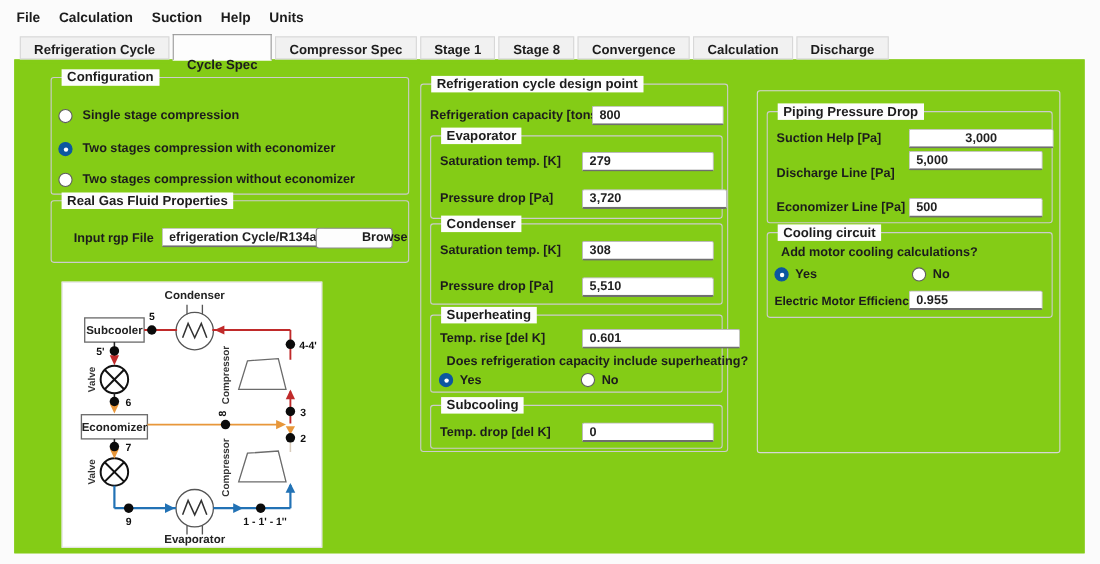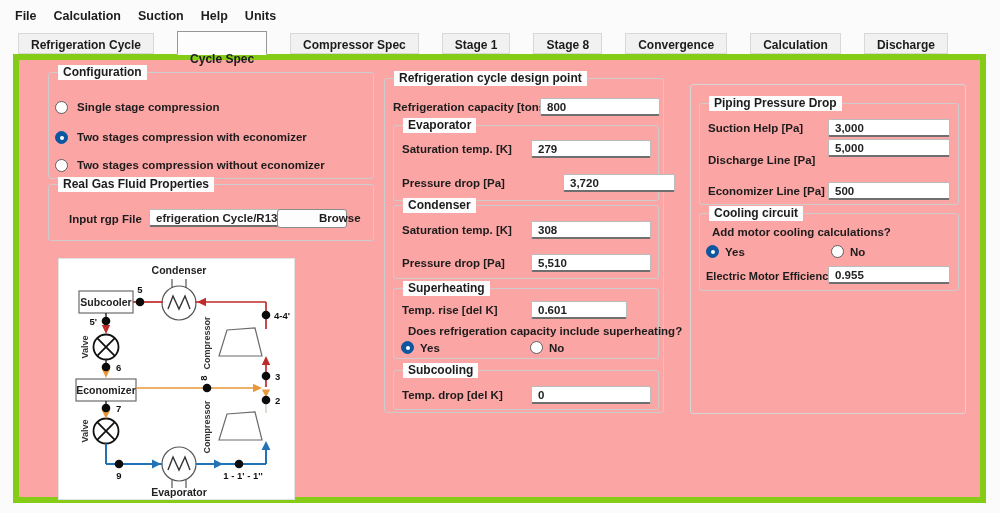--- a/index.html
+++ b/index.html
@@ -7,31 +7,31 @@
     width:1000px;height:513px;position:relative;overflow:hidden;
     background:#f6f6f6;
     font-family:"Liberation Sans", sans-serif;
     color:#1c1c1c;font-size:12px;
   }
   .window{position:absolute;inset:0;background:#fbfbfb;}
   
   .menubar{position:absolute;left:15px;top:9px;display:flex;gap:17px;font-weight:700;font-size:12.5px;}
   .menu-item{cursor:default;white-space:nowrap;}
   
-  .tabbar{position:absolute;left:18px;top:31px;display:flex;align-items:flex-end;z-index:3;gap:20px;}
+  .tabbar{position:absolute;left:18px;top:31px;display:flex;align-items:flex-end;z-index:3;}
   .tab{
     box-sizing:border-box;height:21px;padding:4px 12px 0;background:#f1f1f1;
     border:1px solid #d8d8d8;margin-right:3px;font-weight:600;font-size:12px;white-space:nowrap;
   }
   .tab.active{
     height:24px;padding-top:20px;background:#fdfdfd;border-color:#979797;
     border-bottom:1px solid #fdfdfd;margin-bottom:-1px;
   }
   
-  .page{position:absolute;left:13px;top:54px;width:973px;height:449px;background:#fca5a5;border:6px solid #84cc16;box-sizing:border-box;}
+  .page{position:absolute;left:13px;top:54px;width:973px;height:449px;background:#84cc16;border:4px solid #84cc16;box-sizing:border-box;}
   
   .gb{position:absolute;border:1px solid #ccc;border-radius:3px;box-sizing:border-box;}
   .gb-t{position:absolute;top:-8px;left:9px;background:#fdfdfd;padding:0 5px;font-weight:600;font-size:12px;white-space:nowrap;line-height:15px;}
   .lbl{position:absolute;font-weight:600;font-size:11.5px;line-height:14px;white-space:nowrap;}
   .tb{
     position:absolute;box-sizing:border-box;height:18px;background:#fff;
     border:1px solid #bbb;border-bottom:2px solid #6f6f6f;border-radius:2px;
     font:600 11.5px "Liberation Sans",sans-serif;color:#222;padding:0 6px;outline:none;
   }
   .btn{
@@ -83,21 +83,21 @@
       <span class="radio sel" style="left:6px;top:58px;"></span>
       <span class="rlbl" style="left:28px;top:57px;">Two stages compression with economizer</span>
       <span class="radio" style="left:6px;top:86px;"></span>
       <span class="rlbl" style="left:28px;top:85px;">Two stages compression without economizer</span>
     </div>
 
     <div class="gb" style="left:29px;top:124px;width:326px;height:57px;">
       <span class="gb-t">Real Gas Fluid Properties</span>
       <span class="lbl" style="left:20px;top:27px;">Input rgp File</span>
       <input class="tb" style="left: 100px; top: 24px; width: 148px;" value="efrigeration Cycle/R134a.rgp">
-      <div class="btn" style="left:228px;top:24px;width:70px;height:19px;padding-left:41px;">Browse</div>
+      <div class="btn" style="left:240px;top:24px;width:70px;height:19px;padding-left:41px;">Browse</div>
     </div>
 
     <div class="diagram">
       <svg width="235" height="240" viewBox="0 0 235 240">
 
         <g fill="none" stroke="#6b6b6b" stroke-width="1.2">
           <rect x="20" y="32" width="54" height="22" fill="#fff"></rect>
           <rect x="17" y="120" width="60" height="22" fill="#fff"></rect>
           <polygon points="168,71 196,69 203,97 160,97" fill="#fff"></polygon>
           <polygon points="168,155 196,153 203,181 160,181" fill="#fff"></polygon>
@@ -206,55 +206,55 @@
     <div class="gb" style="left:365px;top:18px;width:280px;height:335px;">
       <span class="gb-t">Refrigeration cycle design point</span>
       <span class="lbl" style="left:8px;top:21px;">Refrigeration capacity  [tons]</span>
       <input class="tb" style="left: 155px; top: 19px; width: 120px;" value="800">
 
       <div class="gb" style="left:8px;top:46px;width:266px;height:76px;">
         <span class="gb-t" style="background:#fdfdfd;">Evaporator</span>
         <span class="lbl" style="left:8px;top:16px;">Saturation temp.  [K]</span>
         <input class="tb" style="left: 137px; top: 14px; width: 120px;" value="279">
         <span class="lbl" style="left:8px;top:50px;">Pressure drop  [Pa]</span>
-        <input class="tb" style="left: 137px; top: 48px; width: 112px; margin-left: 32px;" value="3,720">
+        <input class="tb" style="left: 137px; top: 48px; width: 132px;" value="3,720">
       </div>
 
       <div class="gb" style="left:8px;top:126px;width:266px;height:74px;">
         <span class="gb-t">Condenser</span>
         <span class="lbl" style="left:8px;top:17px;">Saturation temp. [K]</span>
         <input class="tb" style="left: 137px; top: 15px; width: 120px;" value="308">
         <span class="lbl" style="left:8px;top:50px;">Pressure drop  [Pa]</span>
         <input class="tb" style="left: 137px; top: 48px; width: 120px;" value="5,510">
       </div>
 
       <div class="gb" style="left:8px;top:209px;width:266px;height:71px;">
         <span class="gb-t">Superheating</span>
         <span class="lbl" style="left:8px;top:14px;">Temp. rise  [del K]</span>
-        <input class="tb" style="left: 137px; top: 12px; width: 96px;" value="0.601">
+        <input class="tb" style="left: 137px; top: 12px; width: 144px;" value="0.601">
         <span class="lbl" style="left:14px;top:35px;">Does refrigeration capacity include superheating?</span>
         <span class="radio sel" style="left:7px;top:52px;"></span>
         <span class="rlbl" style="left:26px;top:52px;">Yes</span>
         <span class="radio" style="left:136px;top:52px;"></span>
         <span class="rlbl" style="left:155px;top:52px;">No</span>
       </div>
 
       <div class="gb" style="left:8px;top:291px;width:266px;height:40px;">
         <span class="gb-t">Subcooling</span>
         <span class="lbl" style="left:8px;top:17px;">Temp. drop  [del K]</span>
         <input class="tb" style="left: 137px; top: 15px; width: 120px;" value="0">
       </div>
     </div>
 
     <div class="gb" style="left:671px;top:24px;width:276px;height:330px;border-color:#d6d6d6;">
 
       <div class="gb" style="left:8px;top:18px;width:260px;height:102px;">
         <span class="gb-t">Piping Pressure Drop</span>
         <span class="lbl" style="left:8px;top:17px;">Suction Help  [Pa]</span>
-        <input class="tb" style="left: 128px; top: 15px; width: 122px;" value="3,000">
+        <input class="tb" style="left: 128px; top: 15px; width: 132px; text-align: center;" value="3,000">
         <span class="lbl" style="left:8px;top:49px;">Discharge Line  [Pa]</span>
         <input class="tb" style="left: 128px; top: 35px; width: 122px;" value="5,000">
         <span class="lbl" style="left:8px;top:80px;">Economizer Line  [Pa]</span>
         <input class="tb" style="left: 128px; top: 78px; width: 122px;" value="500">
       </div>
 
       <div class="gb" style="left:8px;top:128px;width:260px;height:78px;">
         <span class="gb-t">Cooling circuit</span>
         <span class="lbl" style="left:12px;top:11px;">Add motor cooling calculations?</span>
         <span class="radio sel" style="left:6px;top:31px;"></span>

